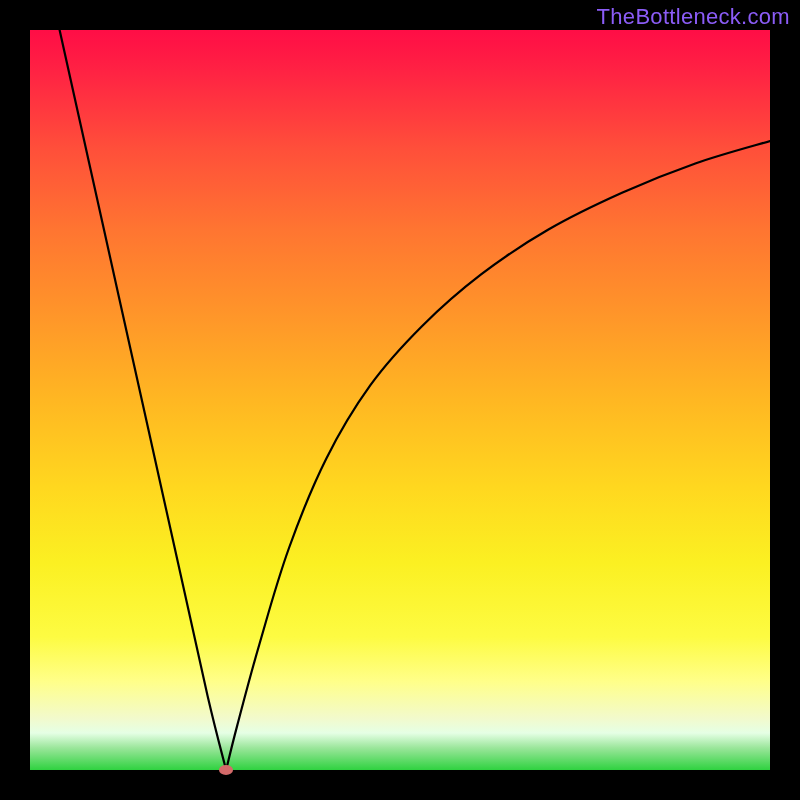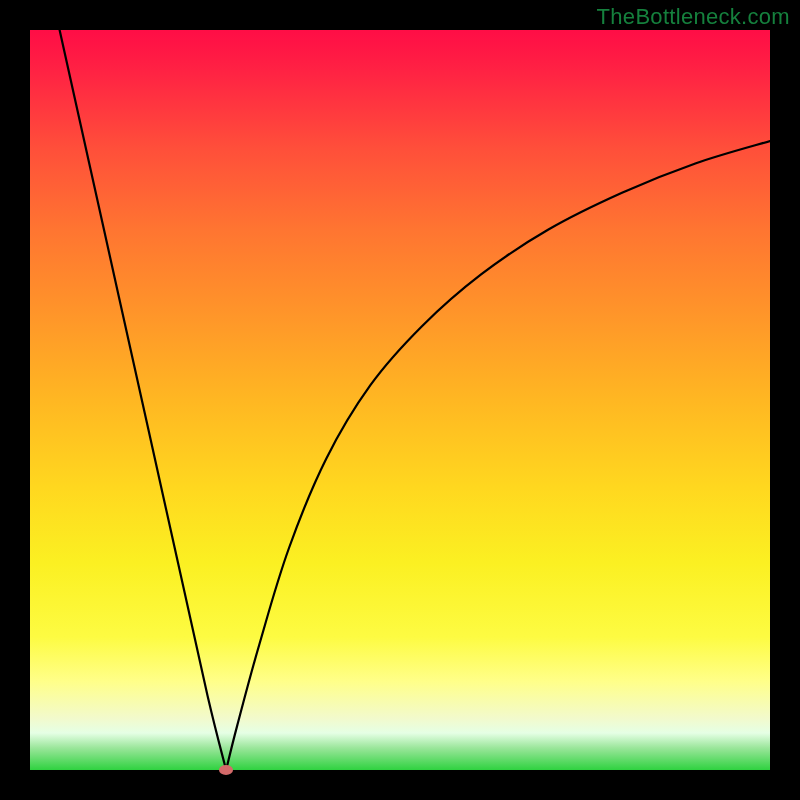--- a/index.html
+++ b/index.html
@@ -36,21 +36,21 @@
       #ffff89 88%,
       #f2facc 93%,
       #e5ffe5 95%,
       #9be69b 97%,
       #2fd240 100%);
   }
   .watermark {
     position: absolute;
     top: 4px;
     right: 10px;
-    color: #15803d;
+    color: #8b5cf6;
     font-size: 22px;
     font-weight: 500;
     letter-spacing: 0.3px;
     user-select: none;
   }
   svg.curves {
     position: absolute;
     left: 0;
     top: 0;
     width: 740px;

